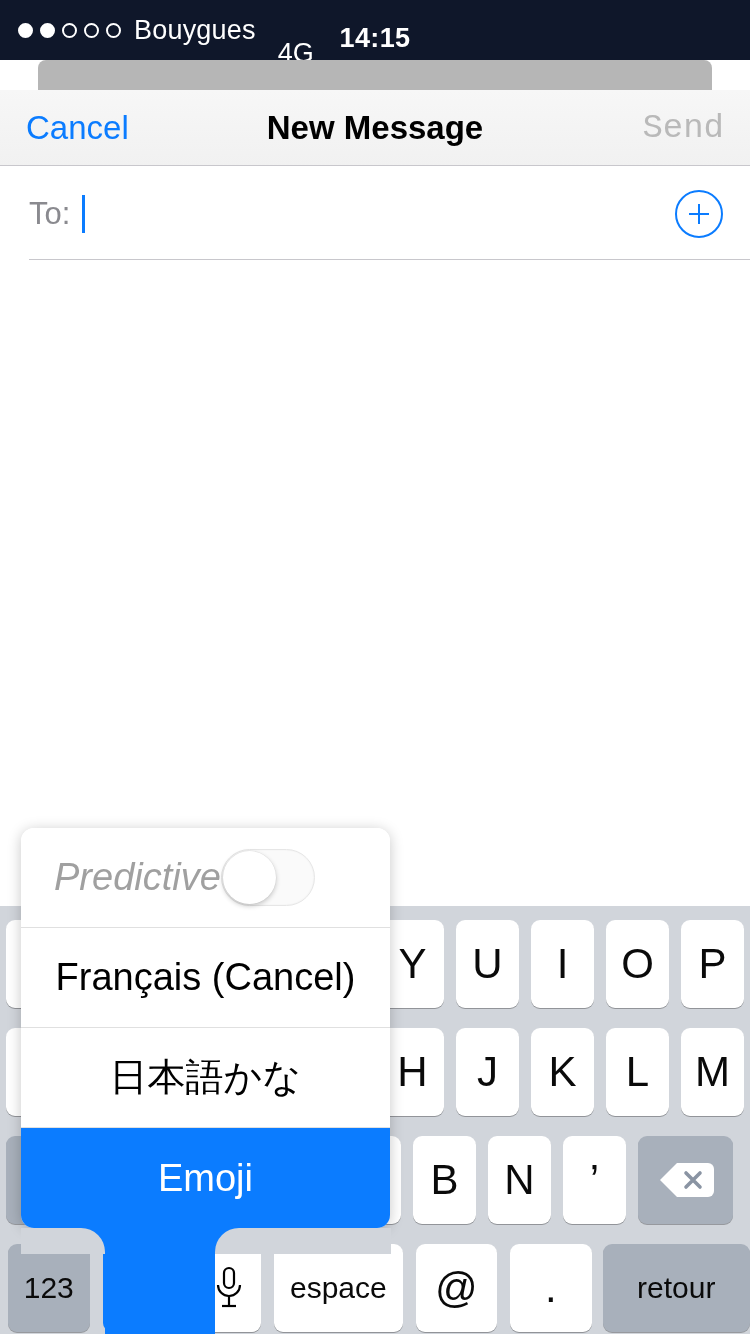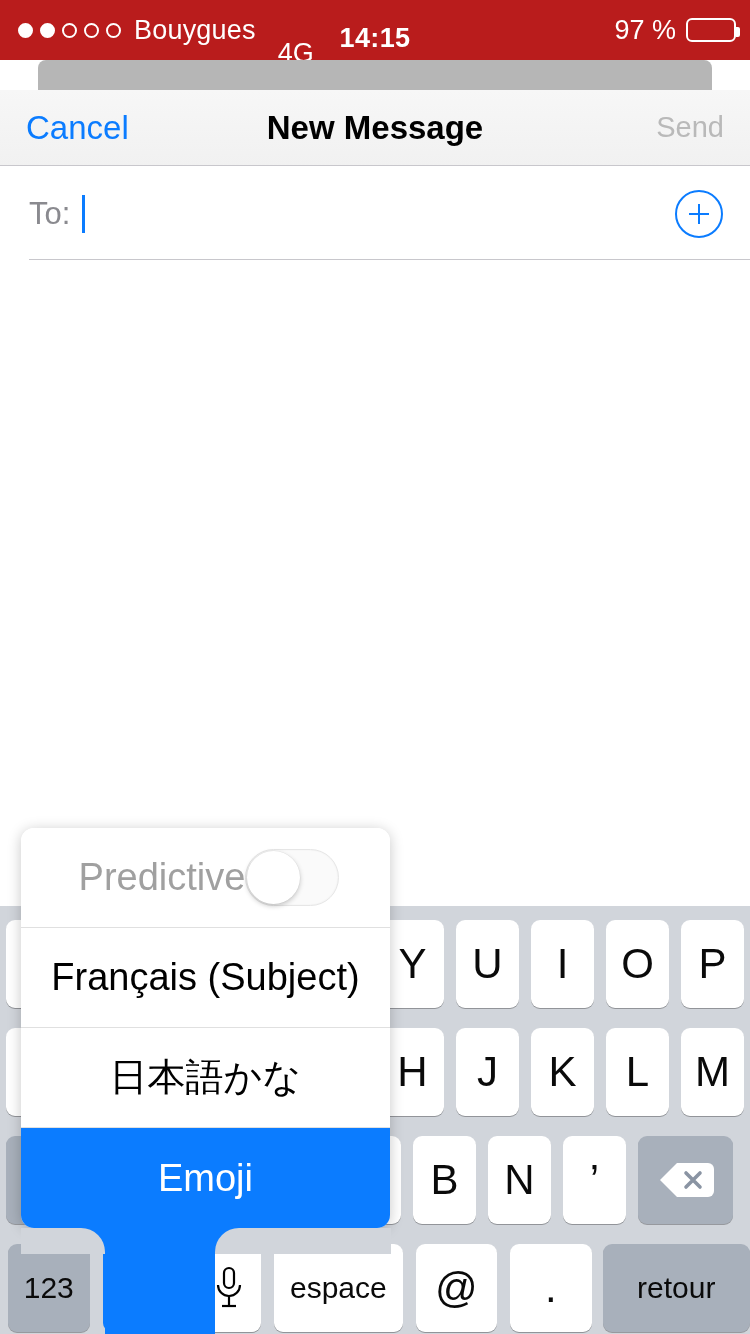--- a/index.html
+++ b/index.html
@@ -8,21 +8,21 @@
     font-family:"Liberation Sans", sans-serif;
     background:#ffffff;
     position:relative;
     overflow:hidden;
     -webkit-font-smoothing:antialiased;
   }
 
   
   #status-bar{
     position:absolute; left:0; top:0; width:750px; height:60px;
-    background:#b91c1c; color:#ffffff;
+    background:#0f172a; color:#ffffff;
     display:flex; align-items:center;
     font-size:27px;
   }
   #sig-dots{ display:flex; align-items:center; gap:7px; margin-left:18px; }
   .dot{ width:15px; height:15px; border-radius:50%; border:2px solid #ffffff; }
   .dot.on{ background:#ffffff; }
   .dot.off{ background:transparent; }
   #carrier{ margin-left:13px; letter-spacing:.2px; }
   #network{ margin-left:22px;margin-top:46px; }
   #clock{
@@ -56,21 +56,21 @@
     position:absolute; left:0; top:90px; width:750px; height:76px;
     background:linear-gradient(180deg,#f7f7f7 0%,#f1f1f1 100%);
     border-bottom:1px solid #c8c7cc;
     display:flex; align-items:center;
   }
   #nav-cancel{ position:absolute; left:26px; color:#0b7cff; font-size:33px;text-align:right; }
   #nav-title{
     position:absolute; left:0; right:0; text-align:center;
     font-size:33px; font-weight:bold; color:#000000; pointer-events:none;
   }
-  #nav-send{ position:absolute; right:26px; color:#b9b9b9; font-size:29px; }
+  #nav-send{ position:absolute; right:26px; color:#b9b9b9; font-size:34px;font-family:Liberation Mono, monospace; }
 
   
   #compose{
     position:absolute; left:0; top:167px; width:750px; bottom:0;
     background:#ffffff;
   }
   .field{
     position:relative; height:93px; display:flex; align-items:center;
     padding-left:29px; padding-right:29px;
   }
@@ -153,21 +153,21 @@
   }
   .popup-row{
     position:relative; height:100px;
     display:flex; align-items:center; justify-content:center;
     font-size:38px; color:#000000;
     border-bottom:1px solid #e0e0e0;
     background:#ffffff;
   }
   .popup-row:first-child{ border-radius:13px 13px 0 0; }
   #popup-predictive{
-    justify-content:center; padding:0 26px 0 33px;
+    justify-content:flex-start; padding:0 26px 0 33px;font-style:italic;
   }
   #popup-predictive-label{ color:#a0a0a0; font-size:38px; }
   #predictive-toggle{
     position:relative; width:94px; height:57px; border-radius:29px;
     background:#fafafa; border:1px solid #e6e6e6;
     box-shadow:inset 0 0 2px rgba(0,0,0,.06);
   }
   #predictive-knob{
     position:absolute; left:1px; top:1px; width:53px; height:53px;
     border-radius:50%; background:#ffffff;
@@ -210,26 +210,20 @@
   <div id="sig-dots">
     <span class="dot on"></span>
       <span class="dot on"></span>
     <span class="dot off"></span>
       <span class="dot off"></span>
       <span class="dot off"></span>
   </div>
   <span id="carrier">Bouygues</span>
   <span id="network">4G</span>
   <div id="clock">14:15</div>
-  <div id="batt-wrap">
-    <span id="batt-pct">97 %</span>
-    <span id="batt-icon">
-      <span id="batt-fill"></span><span id="batt-nub"></span>
-    </span>
-  </div>
 </div>
 
 <div id="sheet-peek"></div>
 
 <div id="nav-bar">
   <span id="nav-cancel">Cancel</span>
   <span id="nav-title">New Message</span>
   <span id="nav-send">Send</span>
 </div>
 
@@ -321,21 +315,21 @@
 <div id="kb-popup">
 
   <div class="popup-row" id="popup-predictive">
     <span id="popup-predictive-label">Predictive</span>
     <span id="predictive-toggle">
       <span id="predictive-knob"></span>
     </span>
   </div>
 
   <div class="popup-row">
-    <span>Français (Subject)</span>
+    <span>Français (Cancel)</span>
   </div>
 
   <div class="popup-row">
     <span>日本語かな</span>
   </div>
 
   <div class="popup-row" id="popup-emoji">
     <span>Emoji</span>
   </div>
 

